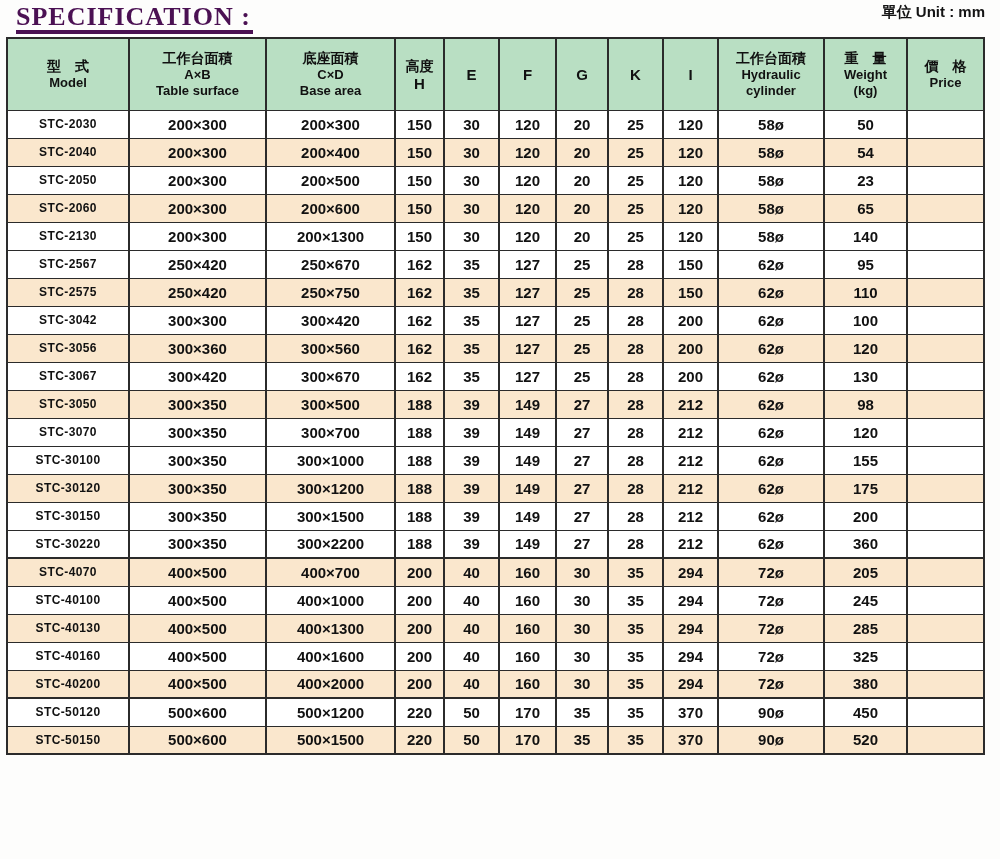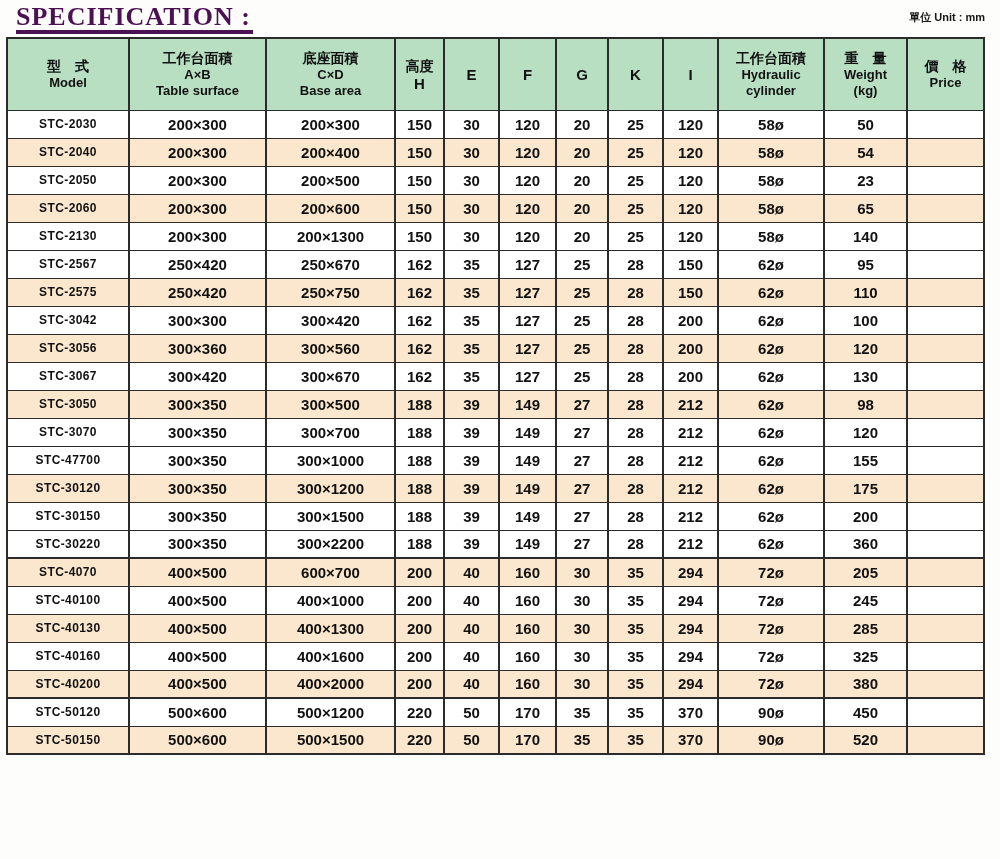--- a/index.html
+++ b/index.html
@@ -14,37 +14,37 @@
     width: 1000px; height: 859px;
     background: #fdfdfc;
     font-family: "Liberation Sans", sans-serif;
     color: #111;
   }
   .page { position: relative; width: 1000px; height: 859px; overflow: hidden; }
 
   .title-row {
     display: flex;
     justify-content: space-between;
-    align-items: center;
+    align-items: flex-start;
     padding: 3px 15px 3px 16px;
     height: 37px;
   }
   .page-title {
     font-family: "Liberation Serif", serif;
     font-size: 26px;
     font-weight: bold;
     letter-spacing: 1px;
     color: var(--title-color);
     border-bottom: 4px solid var(--title-color);
     margin: 0; padding: 0 2px 0 0;
     line-height: 1.05;
     display: inline-block;
   }
   .unit-label {
-    font-size: 11px;
+    font-size: 15px;
     font-weight: bold;
     color: #141414;
     padding-bottom: 2px;
     white-space: nowrap;
   }
 
   table.spec {
     border-collapse: collapse;
     table-layout: fixed;
     width: 977px;
@@ -323,21 +323,21 @@
           <td>39</td>
           <td>149</td>
           <td>27</td>
           <td>28</td>
           <td>212</td>
           <td>62ø</td>
           <td>120</td>
           <td></td>
         </tr>
         <tr>
-          <td class="model-cell">STC-47700</td>
+          <td class="model-cell">STC-30100</td>
           <td>300×350</td>
           <td>300×1000</td>
           <td>188</td>
           <td>39</td>
           <td>149</td>
           <td>27</td>
           <td>28</td>
           <td>212</td>
           <td>62ø</td>
           <td>155</td>
@@ -381,21 +381,21 @@
           <td>27</td>
           <td>28</td>
           <td>212</td>
           <td>62ø</td>
           <td>360</td>
           <td></td>
         </tr>
         <tr class="stripe group-start">
           <td class="model-cell">STC-4070</td>
           <td>400×500</td>
-          <td>600×700</td>
+          <td>400×700</td>
           <td>200</td>
           <td>40</td>
           <td>160</td>
           <td>30</td>
           <td>35</td>
           <td>294</td>
           <td>72ø</td>
           <td>205</td>
           <td></td>
         </tr>

